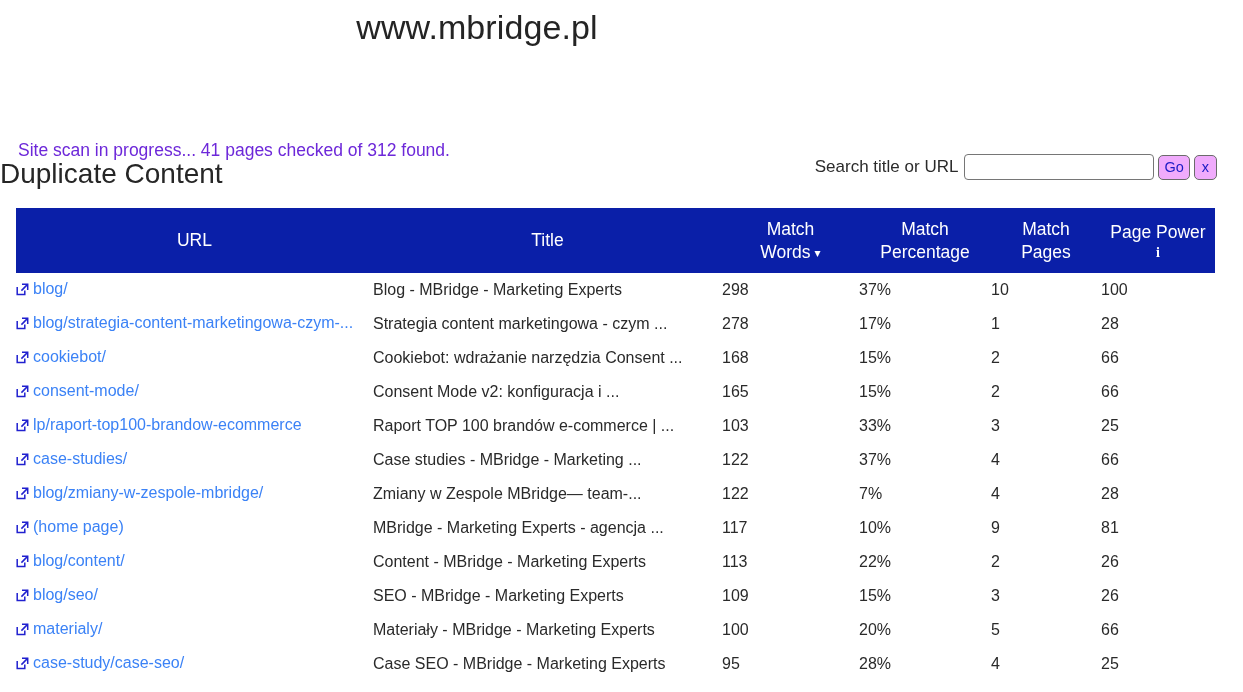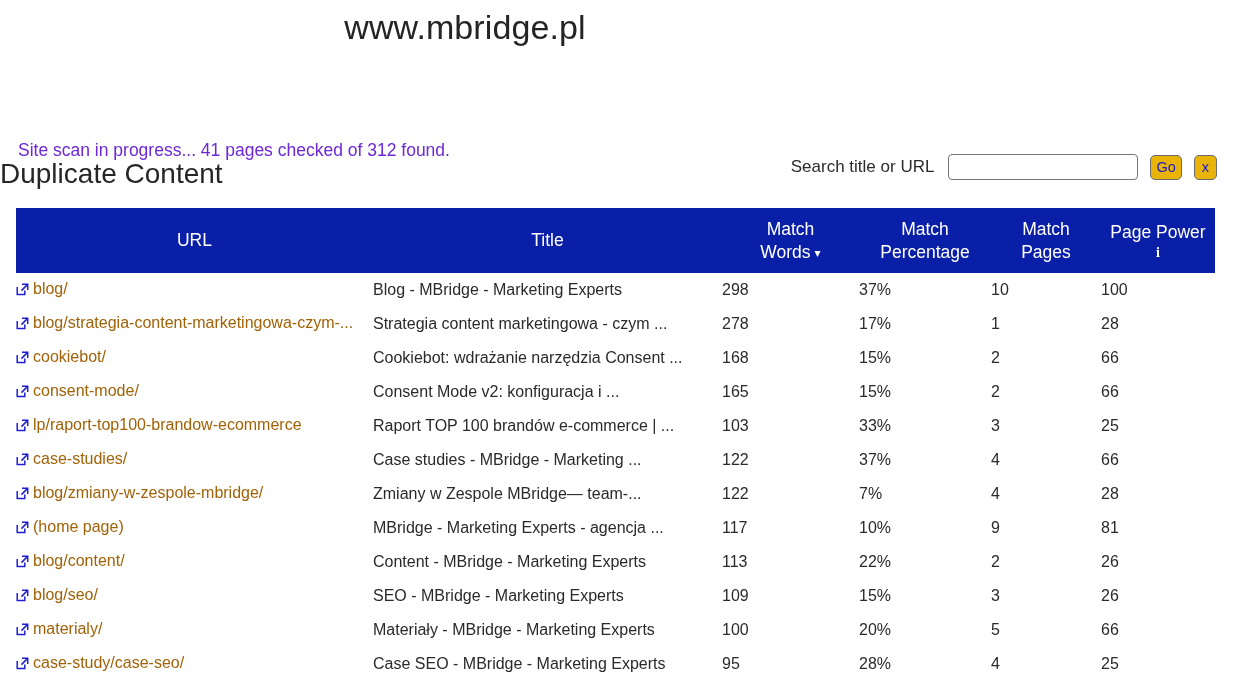--- a/index.html
+++ b/index.html
@@ -18,21 +18,21 @@
 
   .page {
     position: relative;
     width: 1243px;
     height: 692px;
   }
 
   
   .site-title {
     position: absolute;
-    left: 0;
+    left: 12px;
     top: 8px;
     width: 930px;
     text-align: center;
     font-size: 34px;
     font-weight: 400;
     color: #242424;
     letter-spacing: 0.1px;
     white-space: nowrap;
   }
 
@@ -59,21 +59,21 @@
     white-space: nowrap;
   }
 
   
   .searchbar {
     position: absolute;
     right: 26px;
     top: 154px;
     display: flex;
     align-items: center;
-    gap: 12px;
+    gap: 4px;
     white-space: nowrap;
   }
   .search-label {
     font-size: 17px;
     color: #2b2b2b;
     margin-right: 2px;
   }
   .search-input {
     width: 190px;
     height: 26px;
@@ -86,21 +86,21 @@
     padding: 0 5px;
     color: #202020;
     outline: none;
   }
   .mini-btn {
     min-width: 18px;
     height: 25px;
     box-sizing: border-box;
     border: 1px solid #6b6b6b;
     border-radius: 5px;
-    background: #eab308;
+    background: #f0abfc;
     color: #1b1bc4;
     font-family: "Liberation Sans", sans-serif;
     font-size: 14.5px;
     line-height: 1;
     padding: 0 6px;
     cursor: pointer;
   }
   .mini-btn.go { padding: 0 5px; }
   .mini-btn.clear { padding: 0 7px; }
 
@@ -159,21 +159,21 @@
     color: #2a2a2a;
     vertical-align: middle;
     border: none;
   }
   td.url-cell {
     padding-left: 16px;
     white-space: nowrap;
     overflow: hidden;
   }
   .url-link {
-    color: #a16207;
+    color: #3b82f6;
     text-decoration: none;
     font-size: 16px;
     cursor: pointer;
     white-space: nowrap;
   }
   .ext-icon {
     display: inline-block;
     vertical-align: -2px;
     margin-right: 4px;
     cursor: pointer;

